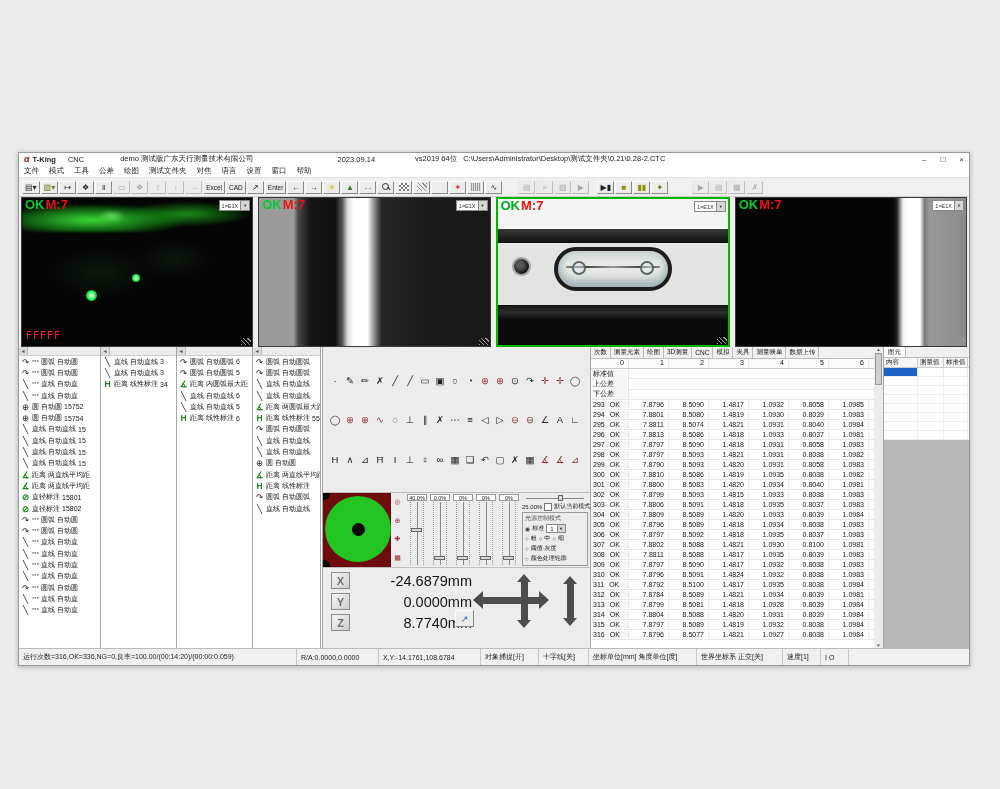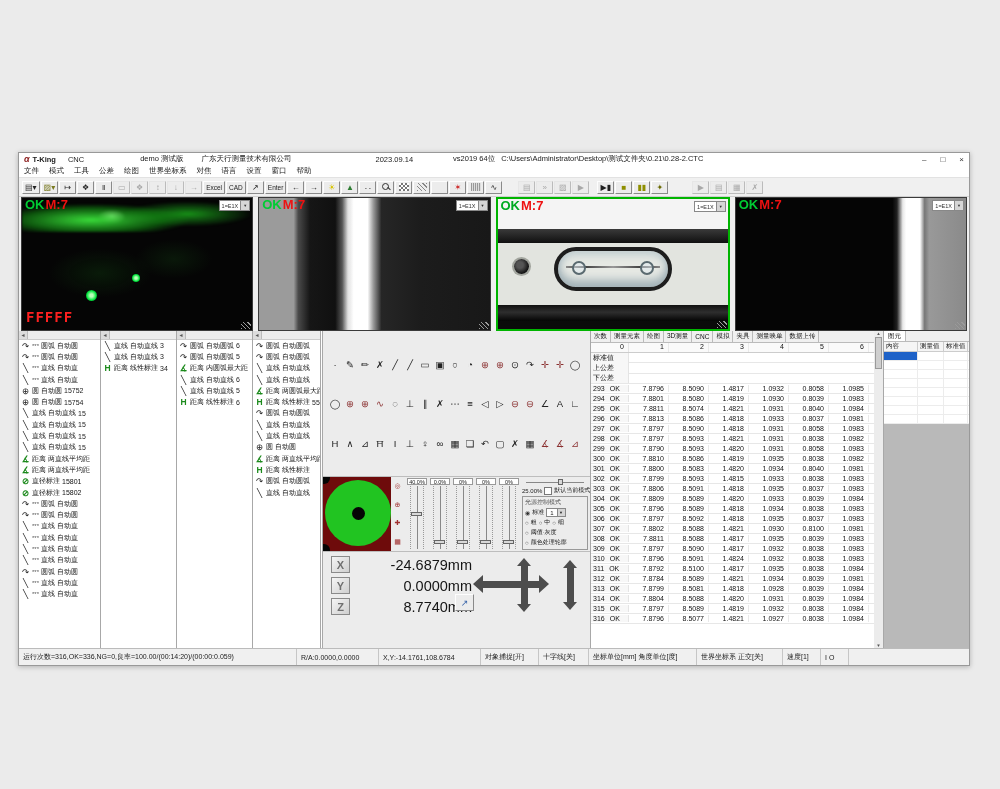--- a/index.html
+++ b/index.html
@@ -22,21 +22,21 @@
   .tbtn.txt{font-size:6.5px;}
   .tbtn.d{color:#a8a8a8;border-color:#e6e6e6 #bbb #bbb #e6e6e6;}
   .tsep{height:1px;}
   .icon-mag{width:8px;height:8px;position:relative;}
   .icon-mag::before{content:"";position:absolute;left:0;top:0;width:5px;height:5px;border:1px solid #333;border-radius:50%;}
   .icon-mag::after{content:"";position:absolute;left:5px;top:5px;width:4px;height:1px;background:#333;transform:rotate(45deg);}
   .icon-pat1{width:10px;height:8px;background:repeating-conic-gradient(#777 0 25%,#fff 0 50%) 0 0/4px 4px;}
   .icon-pat2{width:10px;height:8px;background:repeating-linear-gradient(45deg,#888 0 1px,#eee 1px 3px);}
   .icon-pat3{width:10px;height:8px;background:repeating-linear-gradient(90deg,#999 0 1px,#ddd 1px 2px);}
   
-  .cameras{height:134px;display:flex;gap:5px;padding:0 2px;background:#f0f0f0;flex:0 0 auto;}
+  .cameras{height:150px;display:flex;gap:5px;padding:0 2px;background:#f0f0f0;flex:0 0 auto;}
   .cam{position:relative;flex:1;background:#050505;overflow:hidden;border:1px solid #3a3a3a;box-sizing:border-box;}
   .cam.sel{border:2px solid #00b400;background:#f4f4f4;}
   .cam-ok{position:absolute;left:3px;top:-1px;font-size:13px;font-weight:bold;color:#00cc33;z-index:5;}
   .cam-ok .m{color:#ee1111;margin-left:1px;}
   .cam-combo{position:absolute;right:2px;top:2px;height:9px;background:#fff;border:1px solid #888;font-size:5.5px;
              display:flex;align-items:center;color:#333;z-index:5;}
   .cam-combo .txt{padding:0 2px;}
   .cam-combo .dd{width:8px;height:100%;background:#d6d6d6;border-left:1px solid #888;display:flex;align-items:center;justify-content:center;font-size:4px;color:#333;}
   .grip{position:absolute;right:1px;bottom:1px;width:10px;height:7px;z-index:6;
         background:repeating-linear-gradient(45deg,#9a9a9a 0 1px,transparent 1px 3px);}
@@ -45,21 +45,21 @@
     background:radial-gradient(55% 70% at 30% 60%,rgba(60,230,60,.95),rgba(20,160,20,.5) 55%,transparent 78%),
                radial-gradient(40% 60% at 72% 40%,rgba(30,190,30,.75),transparent 70%),
                radial-gradient(14px 7px at 39% 48%,rgba(255,255,235,.95),transparent);}
   .cam1-smudge{position:absolute;left:10%;top:40px;width:80%;height:70px;
     background:radial-gradient(40% 50% at 30% 50%,rgba(20,90,20,.25),transparent 70%),
                radial-gradient(30% 40% at 70% 30%,rgba(30,110,30,.18),transparent 70%);}
   .cam1-dot1{position:absolute;left:64px;top:92px;width:11px;height:11px;border-radius:50%;
     background:radial-gradient(circle,#b8ffb8 0 20%,#00e63c 60%,rgba(0,160,30,.15) 100%);}
   .cam1-dot2{position:absolute;left:110px;top:76px;width:8px;height:8px;border-radius:50%;
     background:radial-gradient(circle,#b8ffb8 0 20%,#00e63c 60%,rgba(0,160,30,.15) 100%);}
-  .cam1-text{position:absolute;left:4px;bottom:5px;color:#ff2020;font-size:14px;font-weight:bold;letter-spacing:1px;
+  .cam1-text{position:absolute;left:4px;bottom:5px;color:#ff2020;font-size:10px;font-weight:normal;letter-spacing:1px;
     font-family:"DejaVu Sans Mono",monospace;}
   
   .cam2-bg{position:absolute;inset:0;background:linear-gradient(90deg,#9b9b9b 0%,#9b9b9b 15%,#4a4a4a 17%,#161616 22%,
     #101010 33%,#555 36%,#e0e0e0 38.5%,#fff 41%,#fff 47%,#9a9a9a 49.5%,#262626 53%,#1c1c1c 70%,#181818 100%);}
   .cam4-bg{position:absolute;inset:0;background:linear-gradient(90deg,#050505 0 68%,#222 70%,#e8e8e8 72.5%,#fff 74%,
     #fff 80%,#777 82%,#999 84%,#8a8a8a 100%);}
   
   .cam3-band-dark1{position:absolute;left:0;top:30px;width:100%;height:14px;background:linear-gradient(180deg,#3a3a3a,#101010);}
   .cam3-band-light{position:absolute;left:0;top:44px;width:100%;height:62px;background:#e2e4df;}
   .cam3-hole{position:absolute;left:16px;top:60px;width:15px;height:15px;border-radius:50%;
@@ -156,39 +156,39 @@
 </head>
 <body>
 
 <div class="stage">
   <div class="window">
 
     <div class="titlebar">
       <span class="logo">α</span>
       <span class="t-app">T-King</span>
       <span style="margin-left:12px">CNC</span>
-      <span style="margin-left:56px">demo 测试版</span>
-      <span style="margin-left:18px">广东天行测量技术有限公司</span>
+      <span style="margin-left:36px">demo 测试版</span>
+      <span style="">广东天行测量技术有限公司</span>
       <span style="margin-left:84px">2023.09.14</span>
       <span style="margin-left:40px">vs2019 64位</span>
       <span style="margin-left:6px">C:\Users\Administrator\Desktop\测试文件夹\0.21\0.28-2.CTC</span>
       <span class="wctl">
         <span>–</span>
         <span>□</span>
         <span>×</span>
       </span>
     </div>
 
     <div class="menubar" id="menubar">
         <span class="menu-item">文件</span>
         <span class="menu-item">模式</span>
         <span class="menu-item">工具</span>
         <span class="menu-item">公差</span>
         <span class="menu-item">绘图</span>
-        <span class="menu-item">世界坐标系</span>
+        <span class="menu-item">测试文件夹</span>
         <span class="menu-item">对焦</span>
         <span class="menu-item">语言</span>
         <span class="menu-item">设置</span>
         <span class="menu-item">窗口</span>
         <span class="menu-item">帮助</span>
       </div>
 
     <div class="toolbar" id="toolbar">
         <span class="tbtn">▤▾</span>
         <span class="tbtn" style="color: rgb(122, 122, 32);">▨▾</span>

